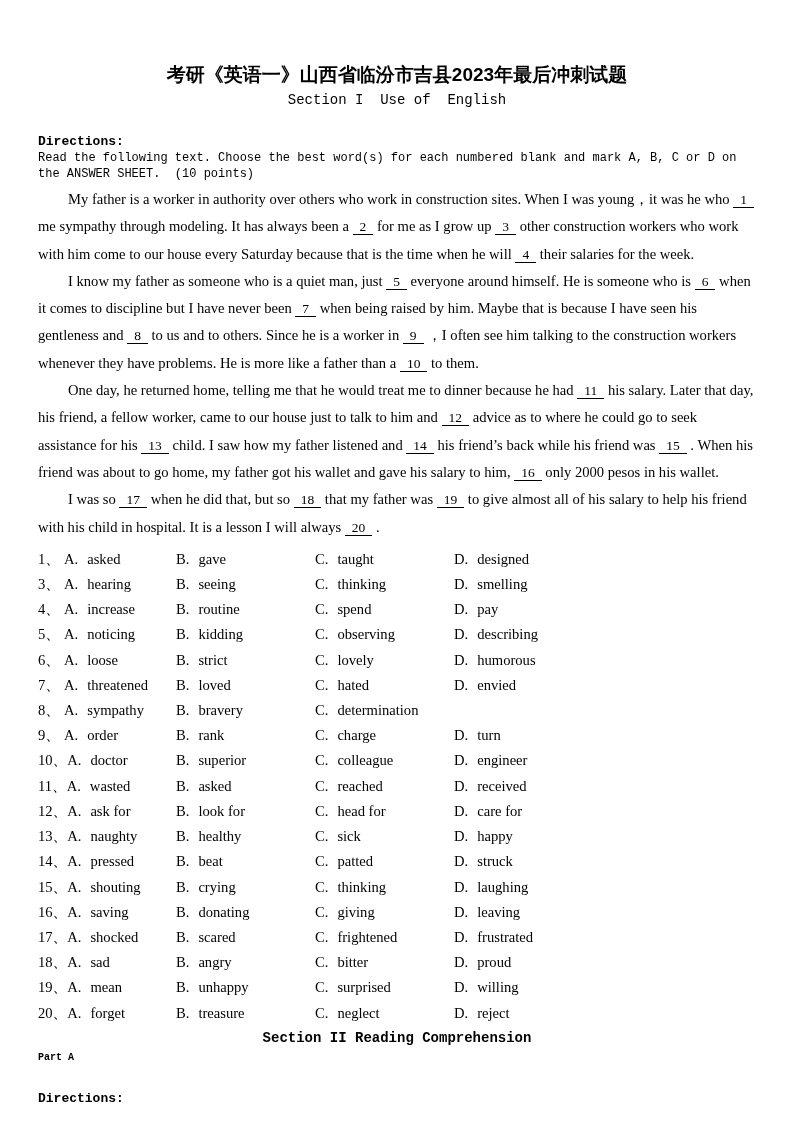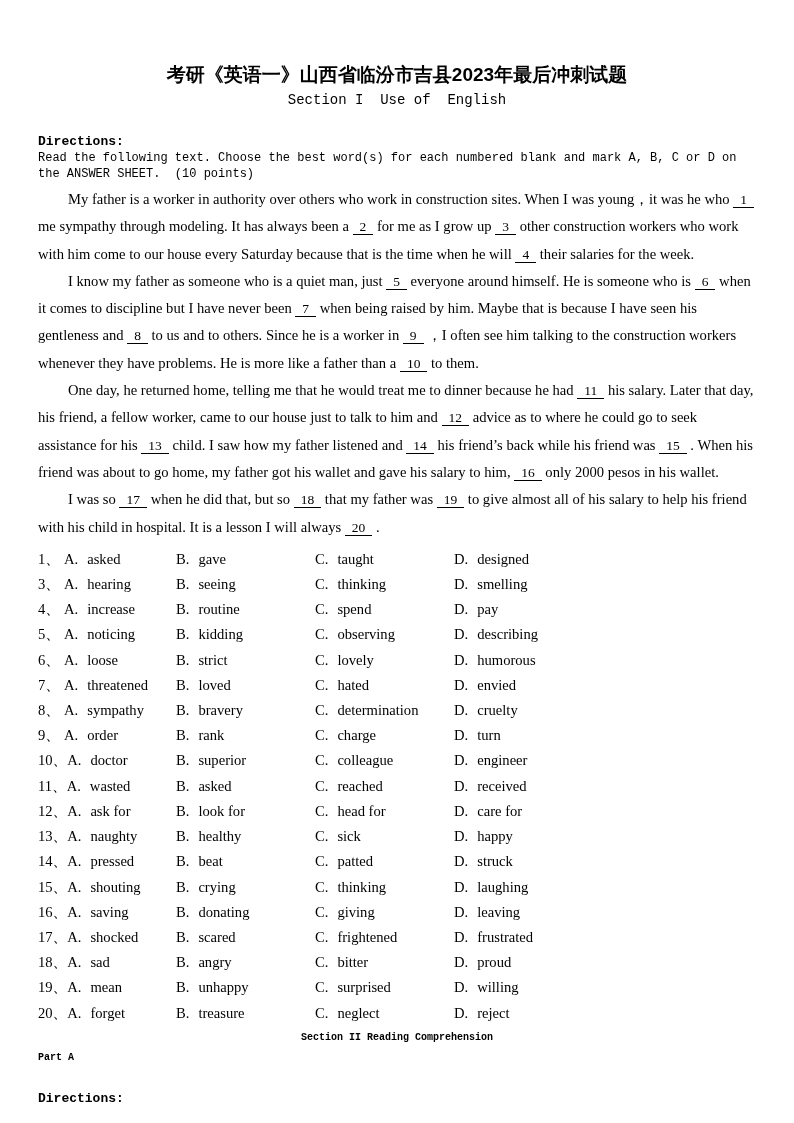--- a/index.html
+++ b/index.html
@@ -37,21 +37,21 @@
   }
   .questions { font-size: 14.6px; margin-top: 6px; }
   .q-row {
     display: grid;
     grid-template-columns: 138px 139px 139px 1fr;
     line-height: 25.2px;
   }
   .q-num { display: inline-block; min-width: 26px; }
   .q-label { margin-right: 9px; }
   .sec2-heading {
-    font-size: 10px; font-weight: bold;
+    font-size: 14px; font-weight: bold;
     text-align: center;
     line-height: 20px;
     margin-top: 2px; margin-bottom: 1px;
   }
   .part-label { font-size: 10px; font-weight: bold; line-height: 17px; }
 </style>
 </head>
 <body>
 
 <div class="page">
@@ -104,21 +104,20 @@
       <div class="q-row">
         <div class="q-cell"><span class="q-num">7、</span><span class="q-label">A.</span><span class="q-word">threatened</span></div>
         <div class="q-cell"><span class="q-label">B.</span><span class="q-word">loved</span></div>
         <div class="q-cell"><span class="q-label">C.</span><span class="q-word">hated</span></div>
         <div class="q-cell"><span class="q-label">D.</span><span class="q-word">envied</span></div>
       </div>
       <div class="q-row">
         <div class="q-cell"><span class="q-num">8、</span><span class="q-label">A.</span><span class="q-word">sympathy</span></div>
         <div class="q-cell"><span class="q-label">B.</span><span class="q-word">bravery</span></div>
         <div class="q-cell"><span class="q-label">C.</span><span class="q-word">determination</span></div>
-        <div class="q-cell"><span class="q-label">D.</span><span class="q-word">cruelty</span></div>
       </div>
       <div class="q-row">
         <div class="q-cell"><span class="q-num">9、</span><span class="q-label">A.</span><span class="q-word">order</span></div>
         <div class="q-cell"><span class="q-label">B.</span><span class="q-word">rank</span></div>
         <div class="q-cell"><span class="q-label">C.</span><span class="q-word">charge</span></div>
         <div class="q-cell"><span class="q-label">D.</span><span class="q-word">turn</span></div>
       </div>
       <div class="q-row">
         <div class="q-cell"><span class="q-num">10、</span><span class="q-label">A.</span><span class="q-word">doctor</span></div>
         <div class="q-cell"><span class="q-label">B.</span><span class="q-word">superior</span></div>

